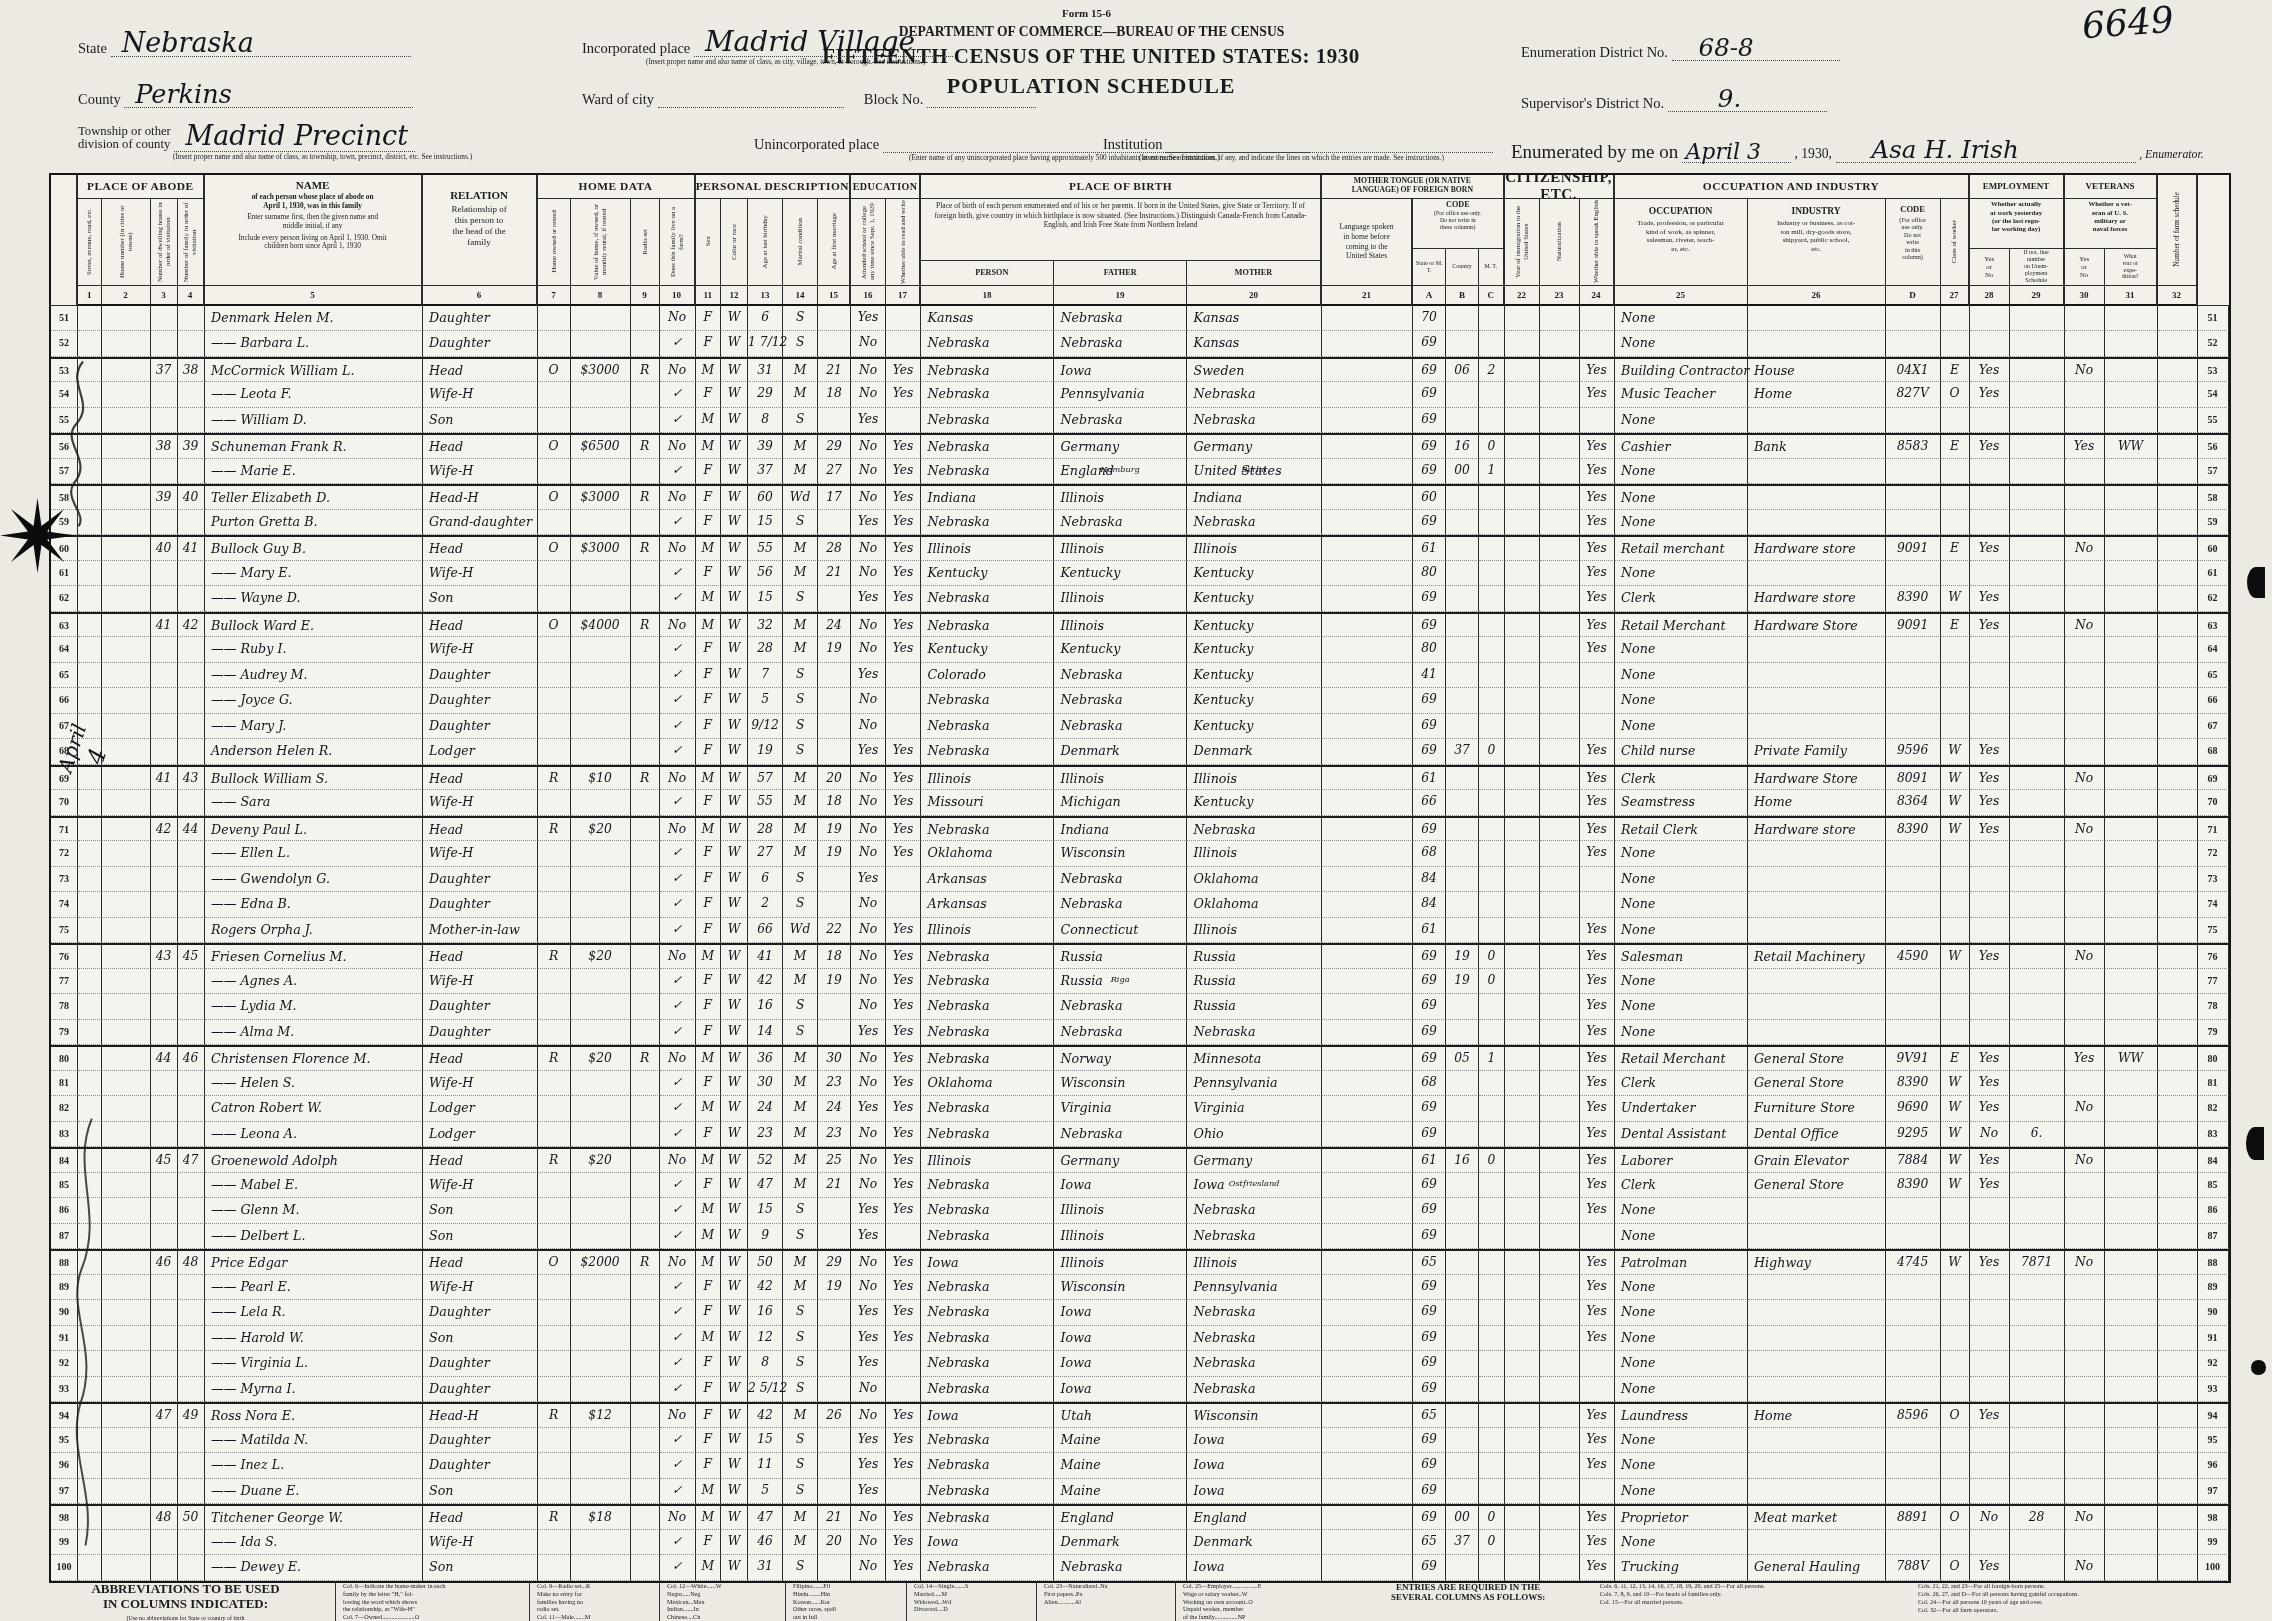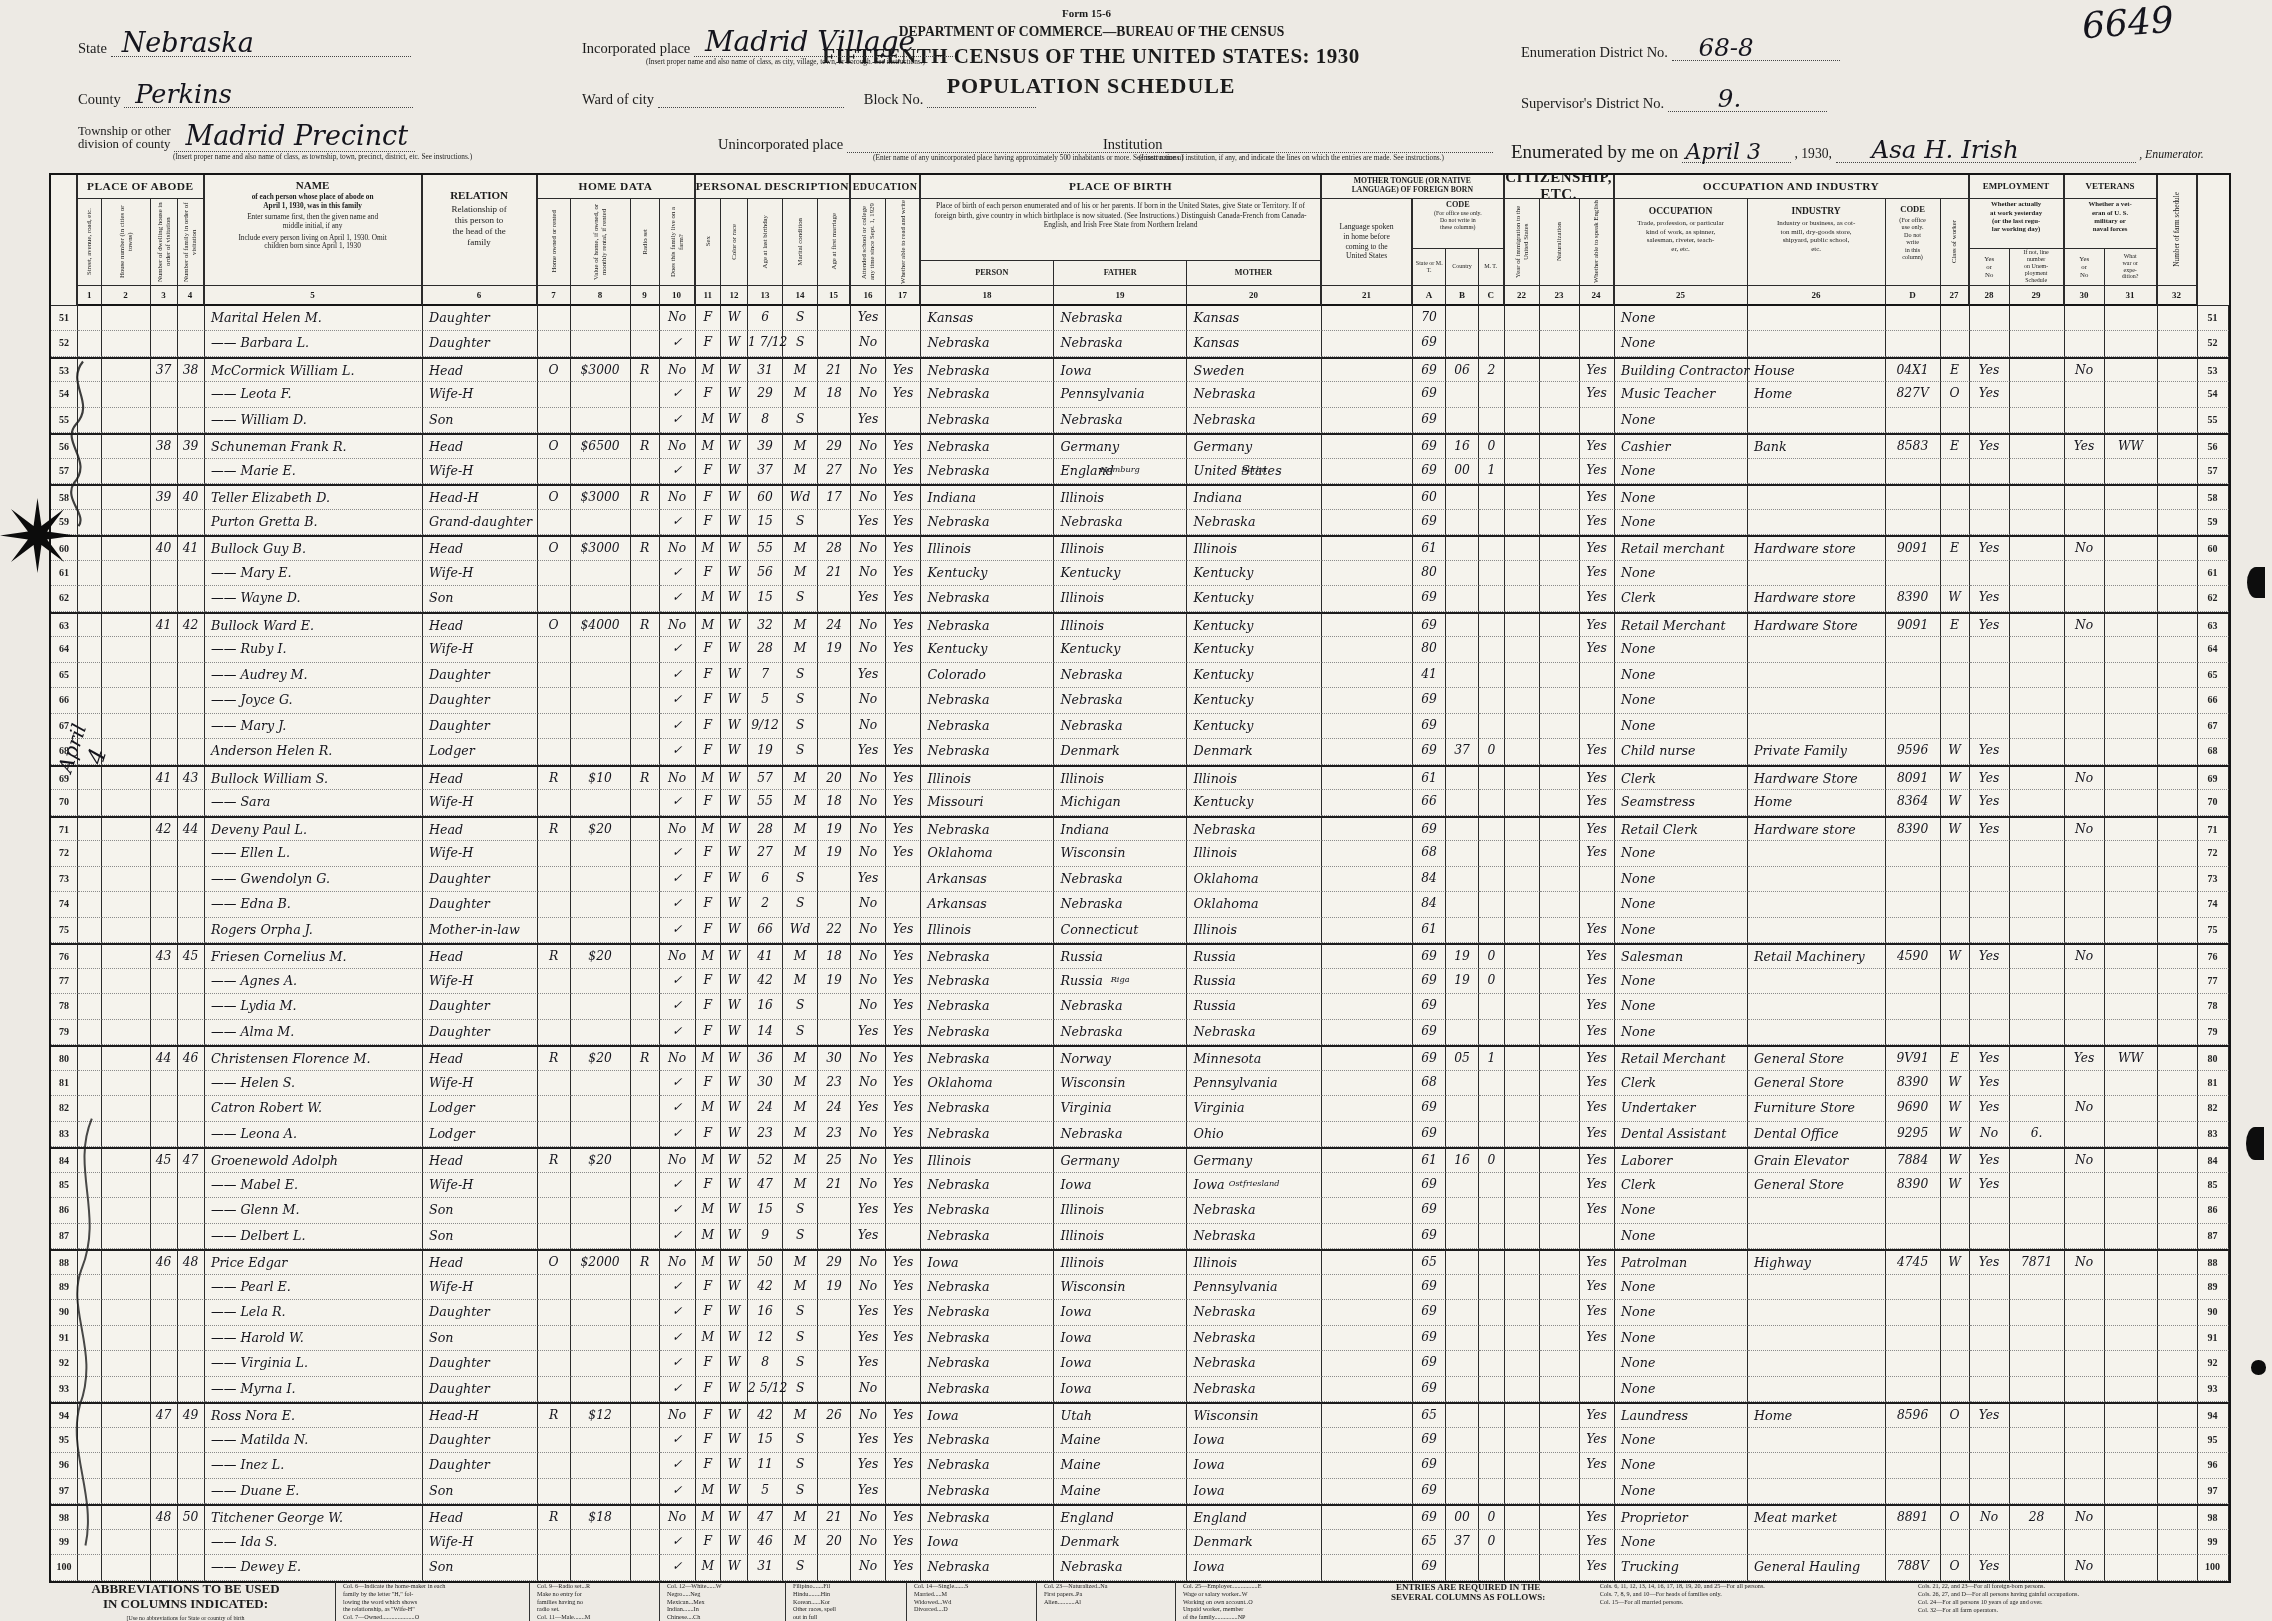--- a/index.html
+++ b/index.html
@@ -84,21 +84,21 @@
     <span class="lbl">Incorporated place</span>
     <span class="dot" style="width:259px;"><span class="hwv" style="font-size:28px;">Madrid Village</span></span>
     <div class="note" style="margin-left:64px;">(Insert proper name and also name of class, as city, village, town, or borough.   See instructions.)</div>
   </div>
   <div class="fld" style="left:582px;top:91px;">
     <span class="lbl">Ward of city</span>
     <span class="dot" style="width:186px;"></span>
     <span class="lbl" style="margin-left:16.4px;">Block No.</span>
     <span class="dot" style="width:109px;"></span>
   </div>
-  <div class="fld" style="left:718px;top:136px;">
+  <div class="fld" style="left:754px;top:136px;">
     <span class="lbl">Unincorporated place</span>
     <span class="dot" style="width:427px;"></span>
     <div class="note" style="margin-left:155px;">(Enter name of any unincorporated place having approximately 500 inhabitants or more.   See instructions.)</div>
   </div>
   <div class="fld" style="left:1103px;top:136px;">
     <span class="lbl">Institution</span>
     <span class="dot" style="width:327px;"></span>
     <div class="note" style="margin-left:36px;">(Insert name of institution, if any, and indicate the lines on which the entries are made.   See instructions.)</div>
   </div>
 
@@ -327,21 +327,21 @@
     <div class="hc num" style="grid-area: 3 / 33 / 4 / 34;">28</div>
     <div class="hc num gr" style="grid-area: 3 / 34 / 4 / 35;">29</div>
     <div class="hc num" style="grid-area: 3 / 35 / 4 / 36;">30</div>
     <div class="hc num gr" style="grid-area: 3 / 36 / 4 / 37;">31</div>
     <div class="hc num gr" style="grid-area: 3 / 37 / 4 / 38;">32</div>
     <div class="bc gr lnum">51</div>
     <div class="bc"></div>
     <div class="bc"></div>
     <div class="bc"></div>
     <div class="bc gr"></div>
-    <div class="bc gr lft">Marital Helen M.</div>
+    <div class="bc gr lft">Denmark Helen M.</div>
     <div class="bc gr lft">Daughter</div>
     <div class="bc"></div>
     <div class="bc"></div>
     <div class="bc"></div>
     <div class="bc gr">No</div>
     <div class="bc">F</div>
     <div class="bc">W</div>
     <div class="bc">6</div>
     <div class="bc">S</div>
     <div class="bc gr"></div>

